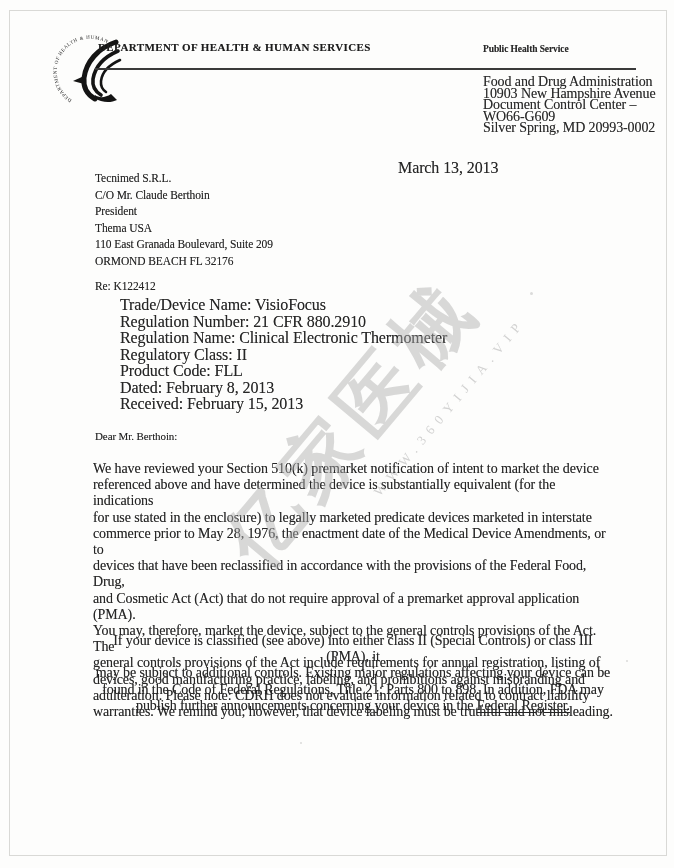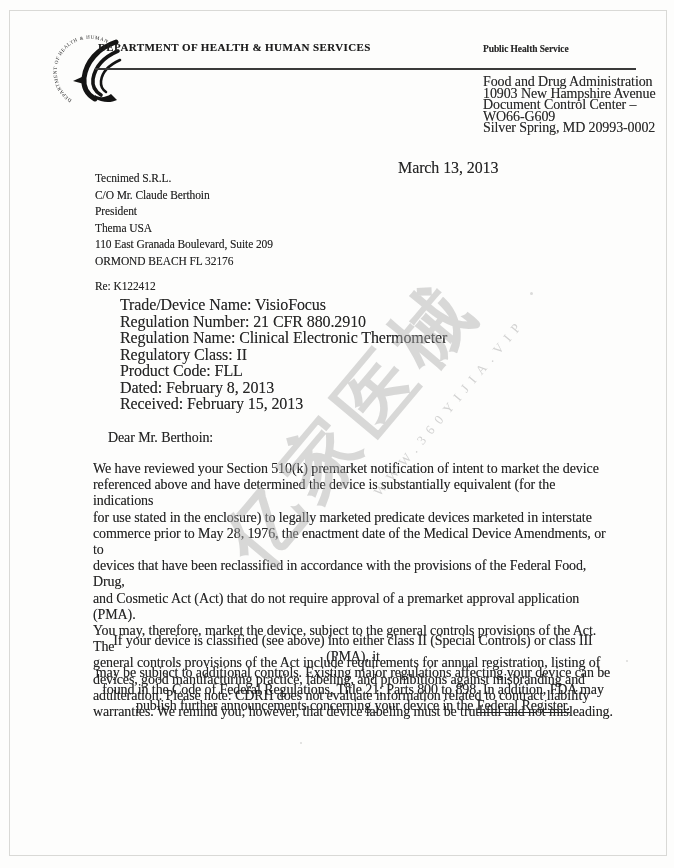--- a/index.html
+++ b/index.html
@@ -63,22 +63,21 @@
     left: 95px; top: 280px;
     font-size: 11.5px;
     text-align: center;
   }
   .re-details {
     left: 120px; top: 297px;
     font-size: 16px; line-height: 16.5px;
   }
   .salutation {
     left: 95px; top: 430px;
-    font-size: 14px;
-    margin-left: 13px;
+    font-size: 11px;
   }
   .para {
     left: 93px;
     width: 520px;
     font-size: 14px; line-height: 16.2px;
   }
   .para-1 { top: 461px; }
   .para-2 { top: 633px; text-align: center; }
   .fr-underline {
     text-decoration: underline;

